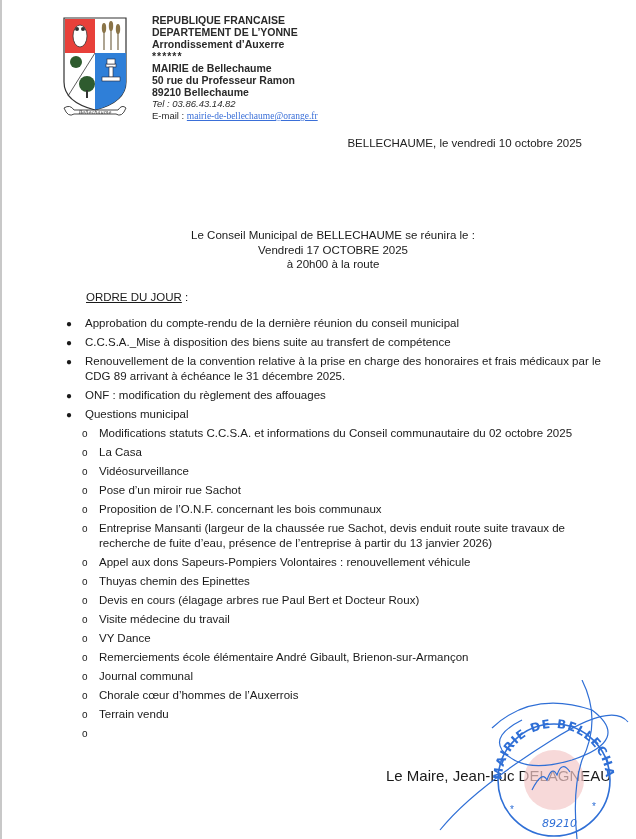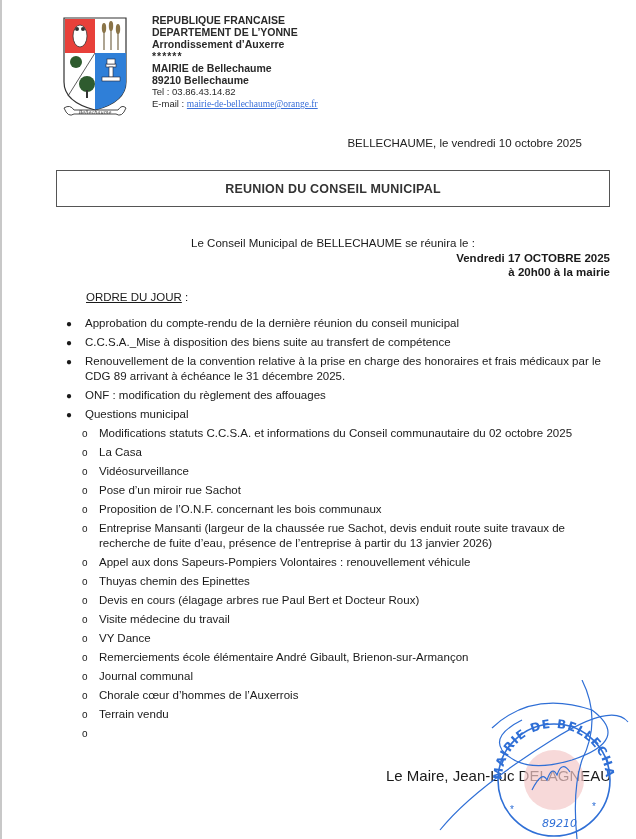--- a/index.html
+++ b/index.html
@@ -13,40 +13,40 @@
     .page { position: absolute; left: 0; top: 0; width: 636px; height: 839px; }
 
     
     .coat { position: absolute; left: 58px; top: 14px; width: 70px; height: 108px; }
     .letterhead {
       position: absolute; left: 150px; top: 14px; width: 210px;
       text-align: left; font-size: 10.5px; line-height: 12px; font-weight: bold; color: #2a2a2a;
     }
     .letterhead .l { display: block; }
     .letterhead .stars { letter-spacing: 1px; }
-    .letterhead .tel { font-weight: normal; font-size: 9.5px; }
+    .letterhead .tel { font-weight: normal; font-size: 9.5px; font-style: italic; }
     .letterhead .mail { font-weight: normal; font-size: 9.5px; }
     .letterhead .mail a { color: #3a6fd8; text-decoration: underline; font-family: Liberation Serif, serif; }
 
     .dateline {
       position: absolute; right: 56px; top: 137px; font-size: 11.5px; color: #222;
     }
 
     .titlebox {
       position: absolute; left: 54px; top: 170px; width: 554px; height: 37px;
       border: 1.5px solid #555; display: flex; align-items: center; justify-content: center;
     }
     .titlebox span { font-size: 12.5px; font-weight: bold; color: #333; letter-spacing: 0.2px; }
 
     .convene {
       position: absolute; left: 54px; top: 228px; width: 554px; text-align: center;
-      font-size: 11.5px; line-height: 14.5px; color: #1a1a1a; margin-top: 8px;
+      font-size: 11.5px; line-height: 14.5px; color: #1a1a1a;
     }
     .convene .l { display: block; }
-    .convene .b { font-weight: bold; text-align: right; }
+    .convene .b { font-weight: normal; }
 
     .ordre {
       position: absolute; left: 61px; top: 291px; font-size: 11.5px; color: #1a1a1a;
     }
     .ordre .u { text-decoration: underline; margin-left: 23px; }
 
     .agenda { position: absolute; left: 61px; top: 316px; width: 550px; font-size: 11.5px; color: #1a1a1a; }
     .item { position: relative; padding-left: 22px; line-height: 15px; margin-bottom: 4px; }
     .item .bullet { position: absolute; left: 3px; top: 0; font-size: 10px; }
     .sub { padding-left: 36px; }
@@ -95,37 +95,35 @@
     <path d="M4 94 Q10 90 14 96 L58 96 Q62 90 66 94 Q62 104 56 100 L14 100 Q8 104 4 94 Z" fill="#fff" stroke="#333" stroke-width="0.9"></path>
     <text x="35" y="99.5" font-size="5" text-anchor="middle" fill="#333" font-family="DejaVu Serif, serif" font-style="italic">Bellechaume</text>
   </svg>
 
   <div class="letterhead">
     <span class="l">REPUBLIQUE FRANCAISE</span>
     <span class="l">DEPARTEMENT DE L’YONNE</span>
     <span class="l">Arrondissement d’Auxerre</span>
     <span class="l stars">******</span>
     <span class="l">MAIRIE de Bellechaume</span>
+    <span class="l">50 rue du Professeur Ramon</span>
     <span class="l">89210 Bellechaume</span>
     <span class="l tel">Tel : 03.86.43.14.82</span>
     <span class="l mail">
       <span>E-mail : </span><a>mairie-de-bellechaume@orange.fr</a>
     </span>
   </div>
 
   <div class="dateline">BELLECHAUME, le vendredi 10 octobre 2025</div>
 
-  <div class="titlebox">
-    <span>REUNION DU CONSEIL MUNICIPAL</span>
-  </div>
 
   <div class="convene">
     <span class="l">Le Conseil Municipal de BELLECHAUME se réunira le :</span>
     <span class="l b">Vendredi 17 OCTOBRE 2025</span>
-    <span class="l b">à 20h00 à la mairie</span>
+    <span class="l b">à 20h00 à la route</span>
   </div>
 
   <div class="ordre">
     <span class="u">ORDRE DU JOUR</span><span> :</span>
   </div>
 
   <div class="agenda">
     <div class="item">
       <span class="bullet">●</span>
       <span>Approbation du compte-rendu de la dernière réunion du conseil municipal</span>

